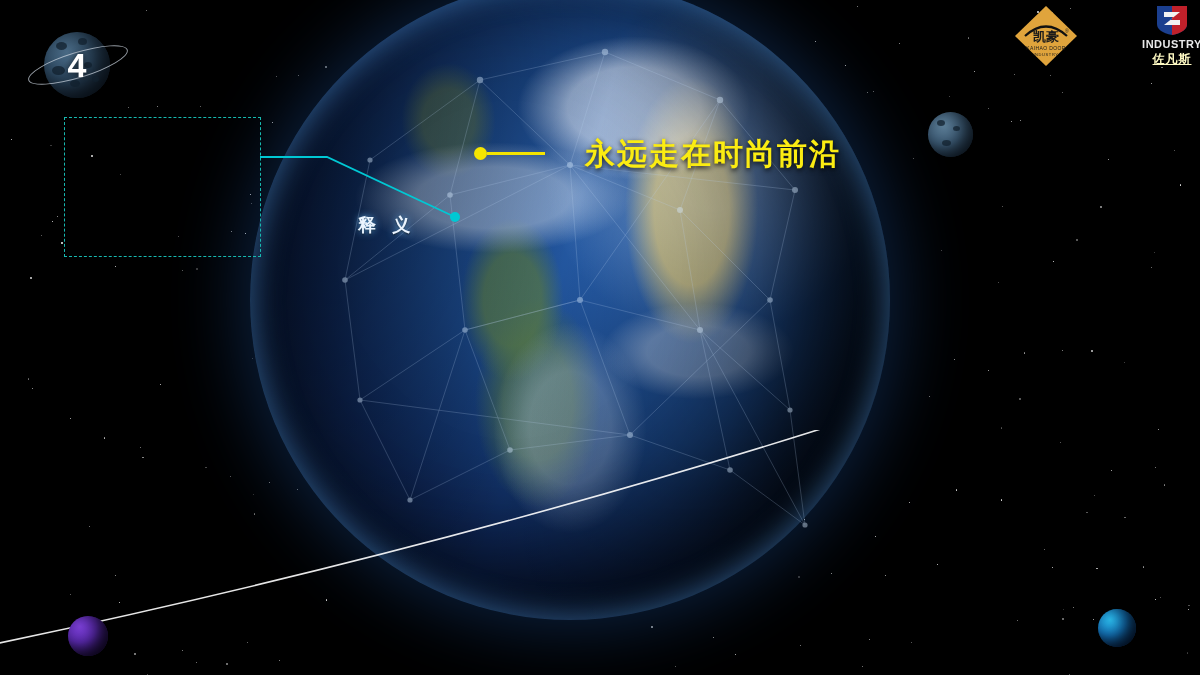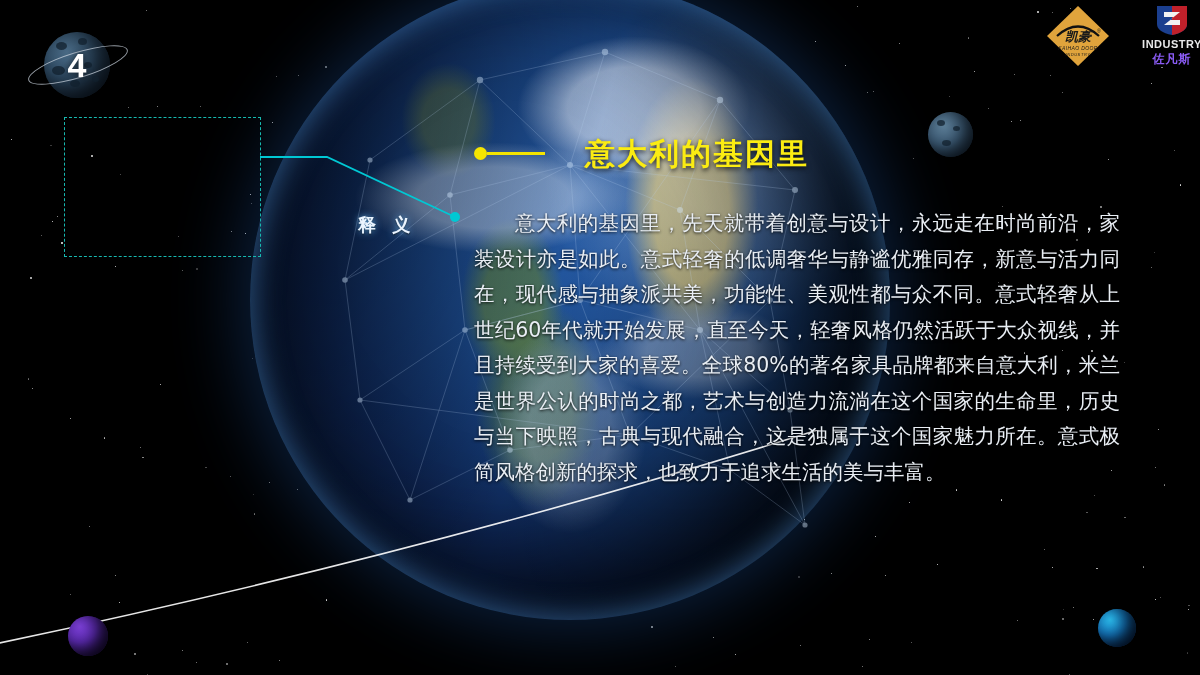--- a/index.html
+++ b/index.html
@@ -123,28 +123,28 @@
   
   .body-text{
     position:absolute;left:474px;top:206px;width:646px;
     font-size:20.5px;line-height:35.5px;color:#e9eef4;text-indent:2em;
     font-family:"DejaVu Sans","Liberation Sans",sans-serif;
     text-shadow:0 1px 3px rgba(0,0,0,.95);
     text-align:justify;
   }
 
   
-  .logo-kaihao{position:absolute;left:1044px;top:3px;width:68px;height:66px;font-style:italic;}
+  .logo-kaihao{position:absolute;left:1012px;top:3px;width:68px;height:66px;}
   .logo-zuofans{position:absolute;left:1146px;top:2px;width:52px;height:68px;
     display:flex;flex-direction:column;align-items:center;}
   .shield{width:34px;height:34px;position:relative;}
   .zf-name{font-size:11px;font-weight:bold;color:#e9e9ea;letter-spacing:.5px;margin-top:2px;
     font-family:"Liberation Sans",sans-serif;}
-  .zf-cn{font-size:12px;font-weight:bold;color:#8b5cf6;letter-spacing:1px;margin-top:1px;
-    font-family:"DejaVu Sans","Liberation Sans",sans-serif;}
+  .zf-cn{font-size:12px;font-weight:bold;color:#fef9c3;letter-spacing:1px;margin-top:1px;
+    font-family:"DejaVu Sans","Liberation Sans",sans-serif;text-decoration:underline;}
 </style>
 </head>
 <body>
 
 <div id="slide">
 
   <div class="stars" id="starfield">
       <span class="star" style="left: 407.1px; top: 552.1px; width: 2.4px; height: 2.4px; opacity: 0.31;"></span>
       <span class="star" style="left: 761.7px; top: 238.2px; width: 1px; height: 1px; opacity: 0.86;"></span>
       <span class="star" style="left: 127.7px; top: 106.7px; width: 1px; height: 1px; opacity: 0.53;"></span>
@@ -371,23 +371,22 @@
   <div class="titlebox"></div>
 
   <svg class="connector" viewBox="0 0 230 90">
     <polyline points="5,12 72,12 200,72" stroke="#00c8d4" stroke-width="1.8" fill="none"></polyline>
     <circle cx="200" cy="72" r="5" fill="#00c8d4"></circle>
   </svg>
   <div class="shiyi">释 义</div>
 
   <div class="head-dot"></div>
   <div class="head-line"></div>
-  <div class="head-title">意大利的基因里</div>
-
-  <div class="body-text">意大利的基因里，先天就带着创意与设计，永远走在时尚前沿，家装设计亦是如此。意式轻奢的低调奢华与静谧优雅同存，新意与活力同在，现代感与抽象派共美，功能性、美观性都与众不同。意式轻奢从上世纪60年代就开始发展，直至今天，轻奢风格仍然活跃于大众视线，并且持续受到大家的喜爱。全球80%的著名家具品牌都来自意大利，米兰是世界公认的时尚之都，艺术与创造力流淌在这个国家的生命里，历史与当下映照，古典与现代融合，这是独属于这个国家魅力所在。意式极简风格创新的探求，也致力于追求生活的美与丰富。</div>
+  <div class="head-title">永远走在时尚前沿</div>
+
 
   <div class="logo-kaihao">
     <svg viewBox="0 0 68 66" width="68" height="66">
       <polygon points="34,3 65,33 34,63 3,33" fill="#e0a43c"></polygon>
       <path d="M13 33 Q34 14 55 33" stroke="#111" stroke-width="2.2" fill="none"></path>
       <text x="34" y="38" font-size="13" font-weight="bold" fill="#1a1a1a" text-anchor="middle" font-family="DejaVu Sans, sans-serif">凯豪</text>
       <text x="34" y="47" font-size="5" fill="#1a1a1a" text-anchor="middle" letter-spacing="0.4" font-family="Liberation Sans, sans-serif">KAIHAO DOOR</text>
       <text x="34" y="53" font-size="4" fill="#1a1a1a" text-anchor="middle" letter-spacing="0.6" font-family="Liberation Sans, sans-serif">INDUSTRY</text>
       <text x="53" y="30" font-size="5" fill="#1a1a1a" font-family="Liberation Sans, sans-serif">®</text>
     </svg>

